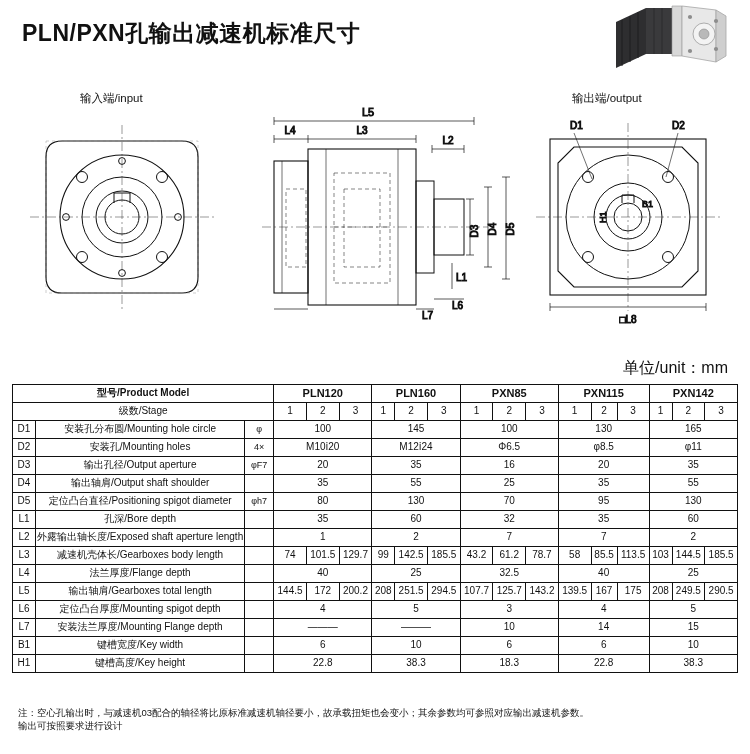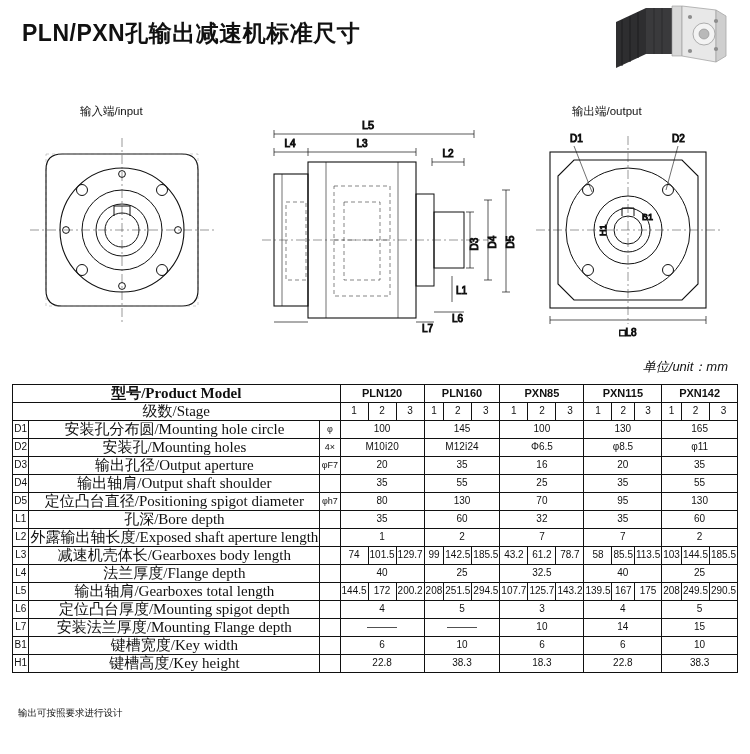--- a/index.html
+++ b/index.html
@@ -14,44 +14,44 @@
   .title{
     position:absolute;left:22px;top:18px;
     font-size:23px;font-weight:bold;letter-spacing:0.5px;
     color:#111;
   }
   .photo{
     position:absolute;right:18px;top:4px;width:120px;height:72px;
   }
   
   .draw{
-    position:absolute;left:14px;top:96px;width:722px;height:270px;
+    position:absolute;left:14px;top:83px;width:722px;height:270px;
   }
   .cap{
     position:absolute;font-size:11.5px;color:#111;white-space:nowrap;
   }
   .unit{
-    position:absolute;right:22px;top:358px;font-size:13px;color:#111;font-style:italic;
+    position:absolute;right:22px;top:358px;font-size:16px;color:#111;
   }
   
   table.spec{
     position:absolute;left:12px;top:384px;
     border-collapse:collapse;
     width:726px;
     font-size:10px;
   }
   table.spec td{
     border:1px solid #111;
     text-align:center;
     height:17px;
     padding:0 1px;
     line-height:1.05;
   }
   td.lbl{
-    text-align:left;padding-left:4px;white-space:nowrap;font-size:15px;font-family:Liberation Serif, serif;
+    text-align:left;padding-left:4px;white-space:nowrap;font-size:10px;
   }
   td.code{width:20px;font-size:10px;}
   td.sym{width:26px;font-size:9px;}
   .hdr td{font-weight:bold;background:#fff;}
   .modelname{font-weight:bold;font-size:11px;}
   .footnote{
     position:absolute;left:18px;top:707px;
     font-size:9.5px;color:#111;line-height:1.35;
   }
   
@@ -406,14 +406,15 @@
         <td colspan="3">22.8</td>
         <td colspan="3">38.3</td>
         <td colspan="3">18.3</td>
         <td colspan="3">22.8</td>
         <td colspan="3">38.3</td>
       </tr>
     </tbody>
 </table>
 
 <div class="footnote">
+  <div>注：空心孔输出时，与减速机03配合的轴径将比原标准减速机轴径要小，故承载扭矩也会变小；其余参数均可参照对应输出减速机参数。</div>
   <div>输出可按照要求进行设计</div>
 </div>
 
 </body></html>

